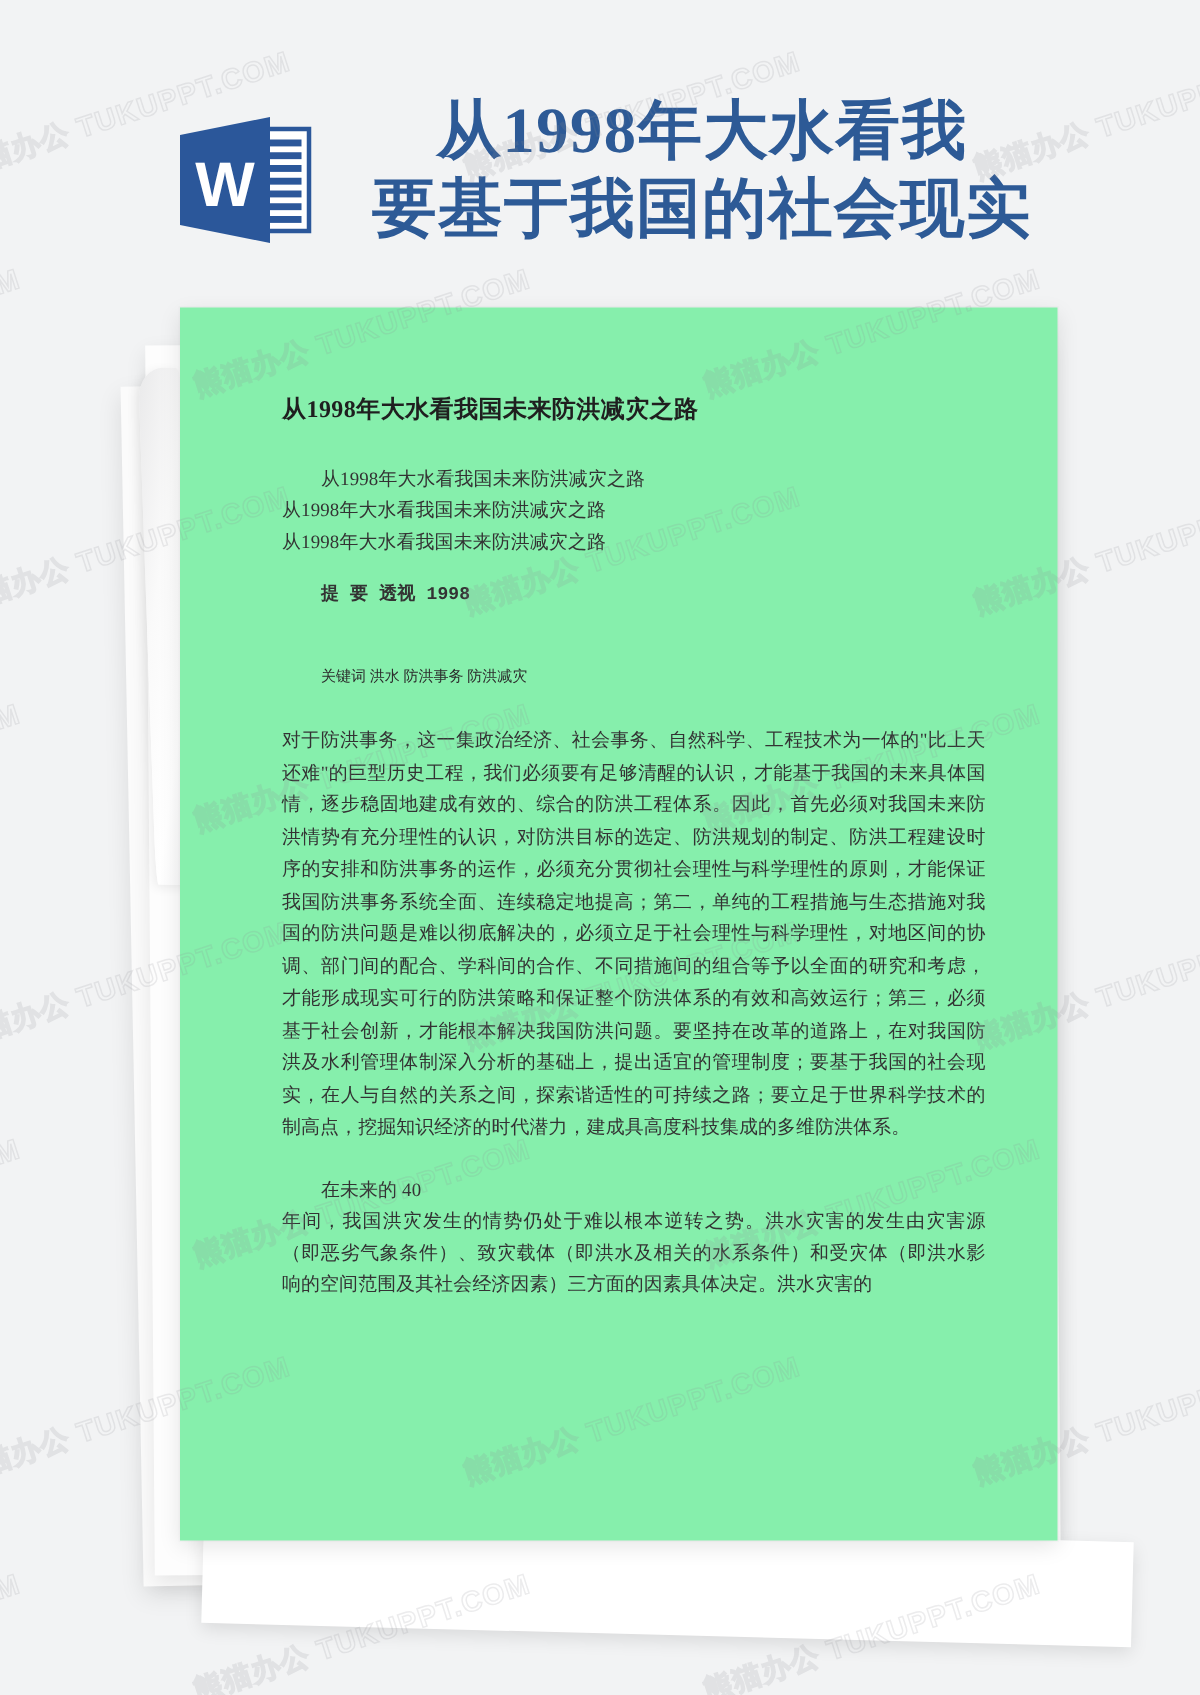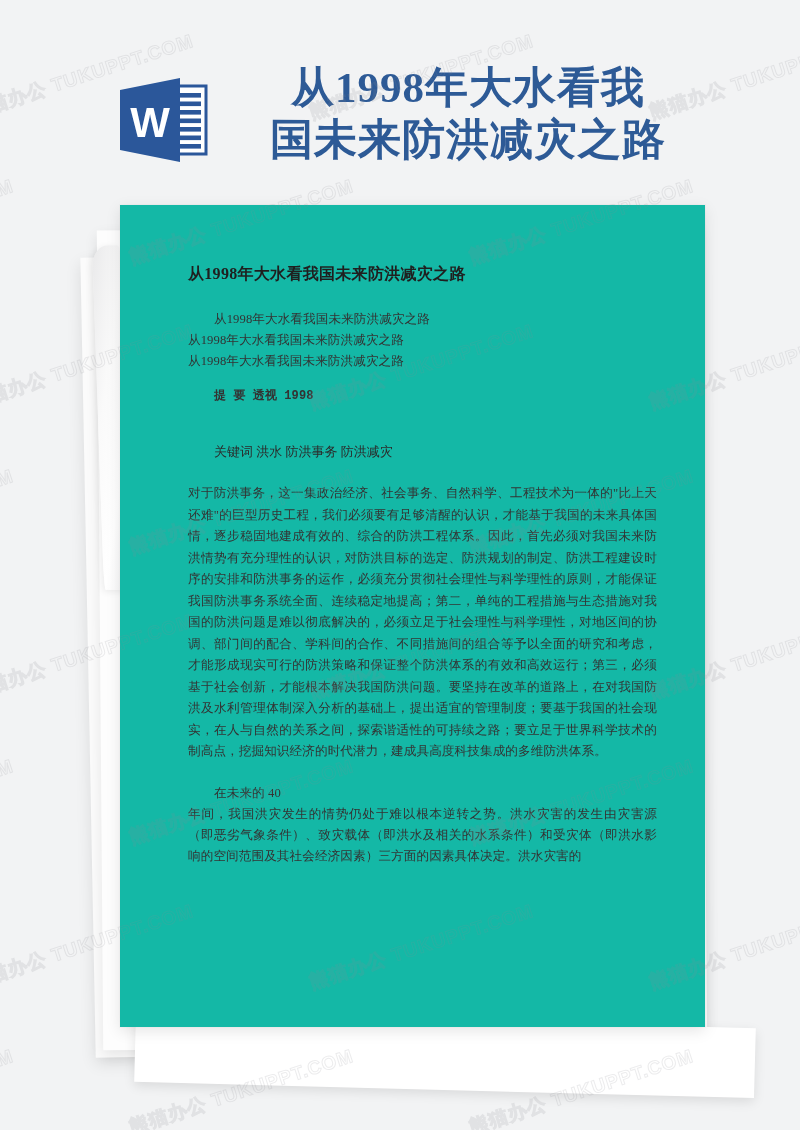--- a/index.html
+++ b/index.html
@@ -80,21 +80,21 @@
     left: 100px; top: 228px;
     width: 604px; height: 820px;
     background: #fdfdfd;
     transform: rotate(-0.45deg);
     box-shadow: 0 5px 14px rgba(0,0,0,0.09);
     z-index: 12;
   }
   #sheet-main {
     left: 120px; top: 205px;
     width: 585px; height: 822px;
-    background: #14b8a6;
+    background: #86efac;
     box-shadow: 0 4px 14px rgba(0,0,0,0.10), 0 0 0 1px rgba(0,0,0,0.015);
     z-index: 20;
     overflow: hidden;
   }
   
   #curl {
     position: absolute;
     left: 98px; top: 245px;
     width: 28px; height: 345px;
     background: linear-gradient(100deg, #e9e9ea 0%, #fafafa 38%, #ffffff 70%, #f4f4f5 100%);
@@ -140,21 +140,21 @@
   }
   .para .lead { padding-left: 26px; }
   .para.body {
     margin: 0 0 0 0;
     line-height: 21.5px;
   }
   .spacer-sm { height: 8px; }
   .spacer-md { height: 20px; }
   .bold { font-weight: 700; font-family: Liberation Mono, monospace; font-size: 12px; }
   .sect {
-    font-size: 13px;
+    font-size: 10px;
     line-height: 21px;
     padding-left: 26px;
     margin: 0 0 13px 0;
     color: #2b2b2b;
   }
 </style>
 </head>
 <body>
 
 <div id="stage">
@@ -176,21 +176,21 @@
         </g>
 
         <polygon points="8,20 68,8 68,92 8,80" fill="#2b579a"></polygon>
 
         <text x="38" y="67" font-family="Liberation Sans, sans-serif" font-size="42" font-weight="700" fill="#ffffff" text-anchor="middle">W</text>
       </svg>
     </div>
 
     <div id="header-title">
       <span class="tline">从1998年大水看我</span>
-      <span class="tline">国未来防洪减灾之路</span>
+      <span class="tline">要基于我国的社会现实</span>
     </div>
   </div>
 
   <div class="sheet" id="sheet-back2"></div>
   <div class="sheet" id="sheet-back1"></div>
   <div id="curl"></div>
   <div id="bottomsheet"></div>
 
   <div class="sheet" id="sheet-main">
     <div id="doc">

